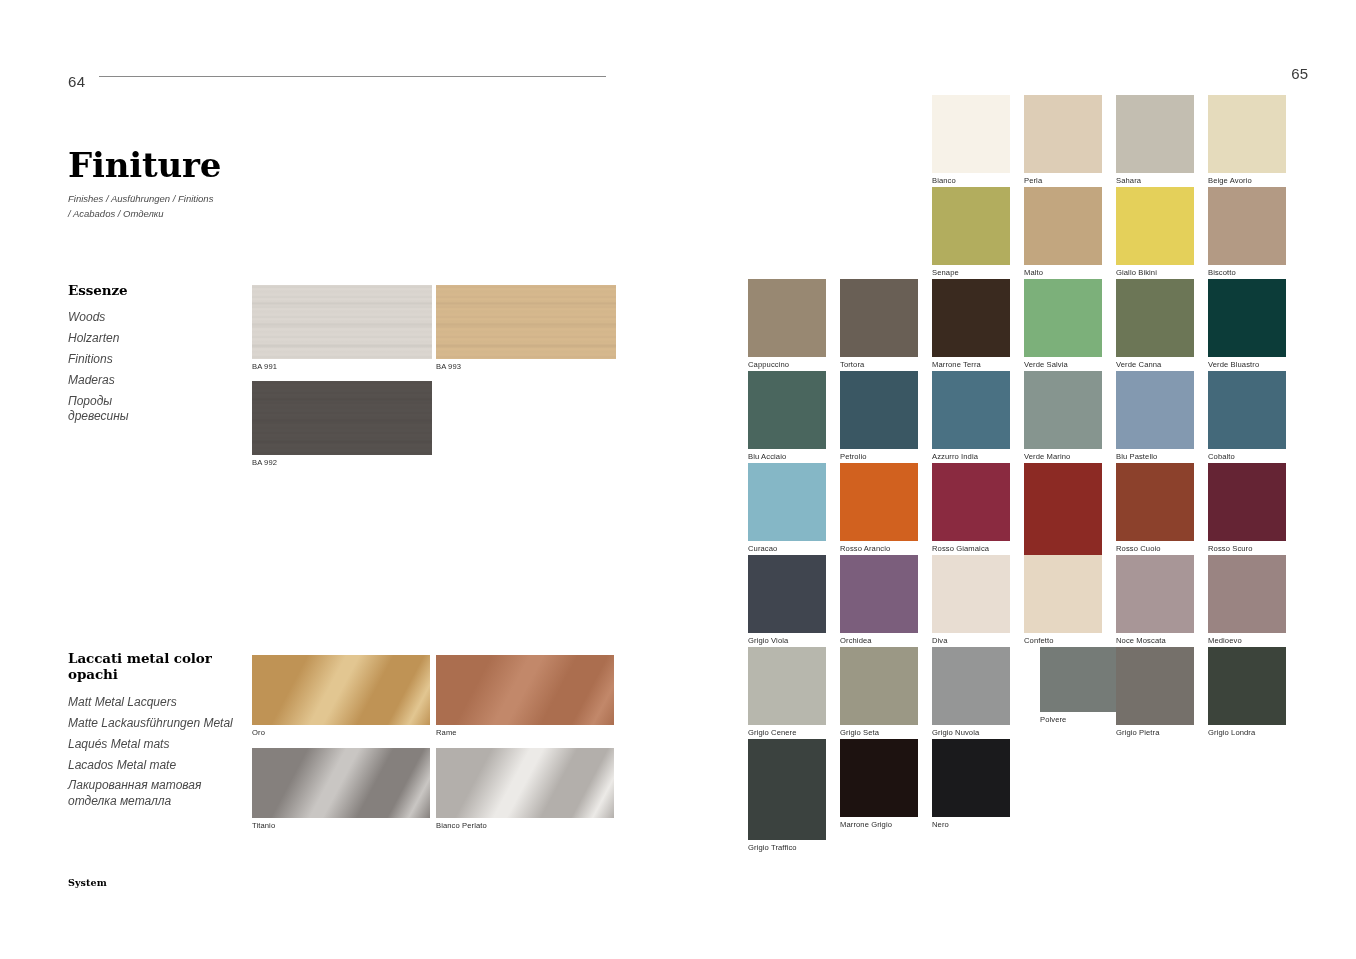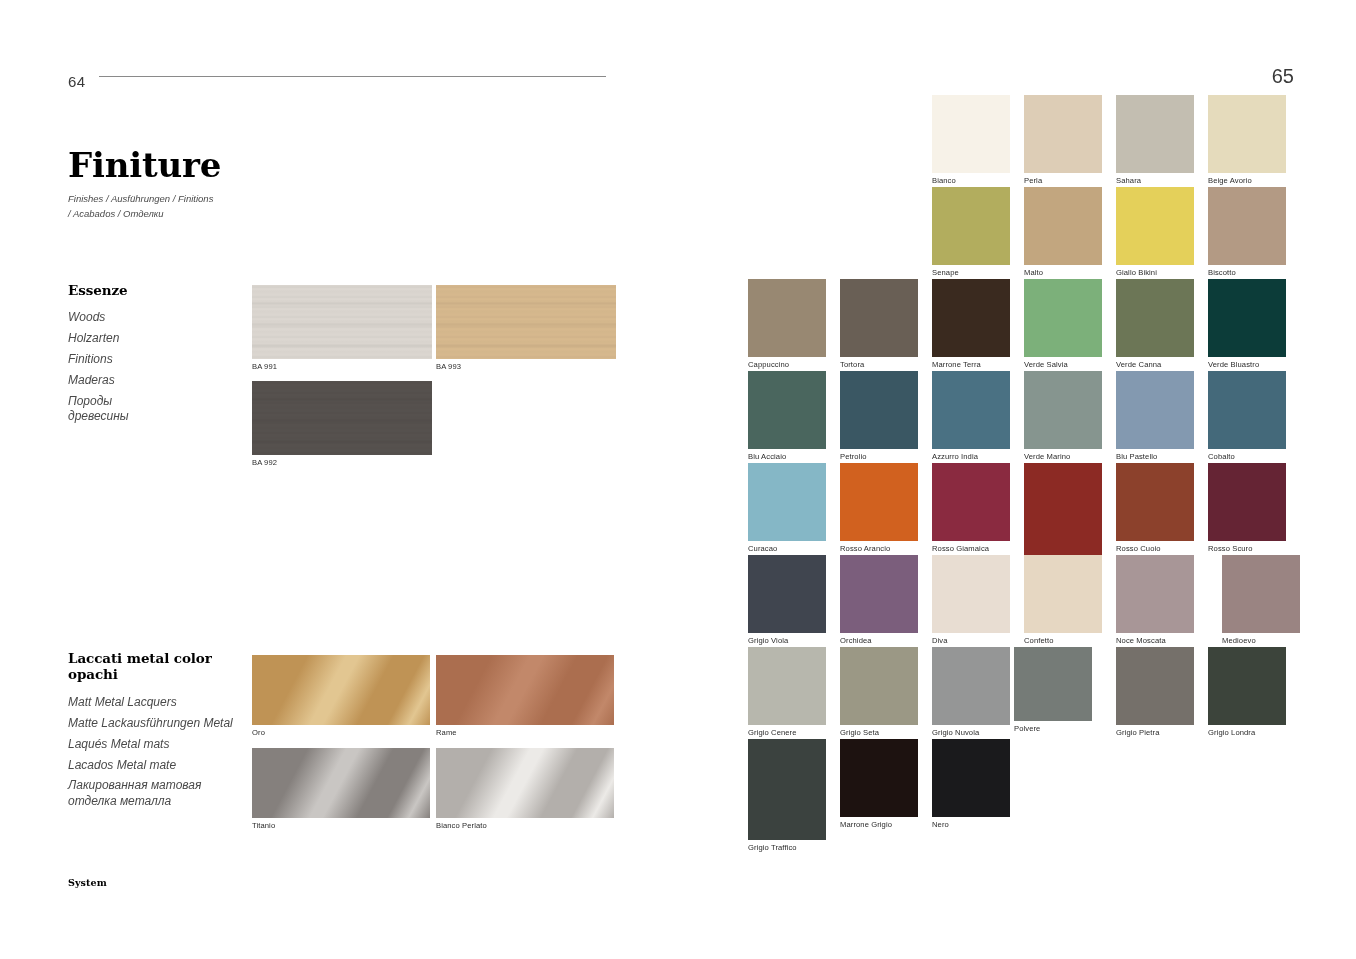--- a/index.html
+++ b/index.html
@@ -41,22 +41,22 @@
   }
   .hdr-rule {
     flex: 1;
     height: 1px;
     background: #8a8a8a;
     margin-left: 14px;
     margin-top: 10px;
   }
   .hdr-right {
     position: absolute;
-    right: 62px; top: 66px;
-    font-size: 20px;
+    right: 48px; top: 66px;
+    font-size: 15px;
     color: #3a3a3a;
     line-height: 1;
   }
 
   
   .big-title {
     position: absolute;
     left: 68px; top: 148px;
     font-family: "DejaVu Serif", serif;
     font-weight: 700;
@@ -370,37 +370,37 @@
         <div class="cap sw-label">Diva</div>
       </div>
       <div class="sw paint" style="left: 346px; top: 555px; width: 78px; height: 78px;">
         <div class="chip plain-chip" style="background: rgb(230, 215, 194);"></div>
         <div class="cap sw-label">Confetto</div>
       </div>
       <div class="sw paint" style="left: 438px; top: 555px; width: 78px; height: 78px;">
         <div class="chip plain-chip" style="background: rgb(168, 150, 151);"></div>
         <div class="cap sw-label">Noce Moscata</div>
       </div>
-      <div class="sw paint" style="left: 530px; top: 555px; width: 78px; height: 78px; margin-left: 14px;">
+      <div class="sw paint" style="left: 530px; top: 555px; width: 78px; height: 78px;">
         <div class="chip plain-chip" style="background: rgb(154, 132, 130);"></div>
         <div class="cap sw-label">Medioevo</div>
       </div>
       <div class="sw paint" style="left: 70px; top: 647px; width: 78px; height: 78px;">
         <div class="chip plain-chip" style="background: rgb(183, 183, 173);"></div>
         <div class="cap sw-label">Grigio Cenere</div>
       </div>
       <div class="sw paint" style="left: 162px; top: 647px; width: 78px; height: 78px;">
         <div class="chip plain-chip" style="background: rgb(155, 152, 133);"></div>
         <div class="cap sw-label">Grigio Seta</div>
       </div>
       <div class="sw paint" style="left: 254px; top: 647px; width: 78px; height: 78px;">
         <div class="chip plain-chip" style="background: rgb(149, 150, 150);"></div>
         <div class="cap sw-label">Grigio Nuvola</div>
       </div>
-      <div class="sw paint" style="left: 336px; top: 647px; width: 78px; height: 74px;">
+      <div class="sw paint" style="left: 362px; top: 647px; width: 78px; height: 65px;">
         <div class="chip plain-chip" style="background: rgb(117, 123, 119);"></div>
         <div class="cap sw-label">Polvere</div>
       </div>
       <div class="sw paint" style="left: 438px; top: 647px; width: 78px; height: 78px;">
         <div class="chip plain-chip" style="background: rgb(117, 112, 106);"></div>
         <div class="cap sw-label">Grigio Pietra</div>
       </div>
       <div class="sw paint" style="left: 530px; top: 647px; width: 78px; height: 78px;">
         <div class="chip plain-chip" style="background: rgb(60, 68, 59);"></div>
         <div class="cap sw-label">Grigio Londra</div>

